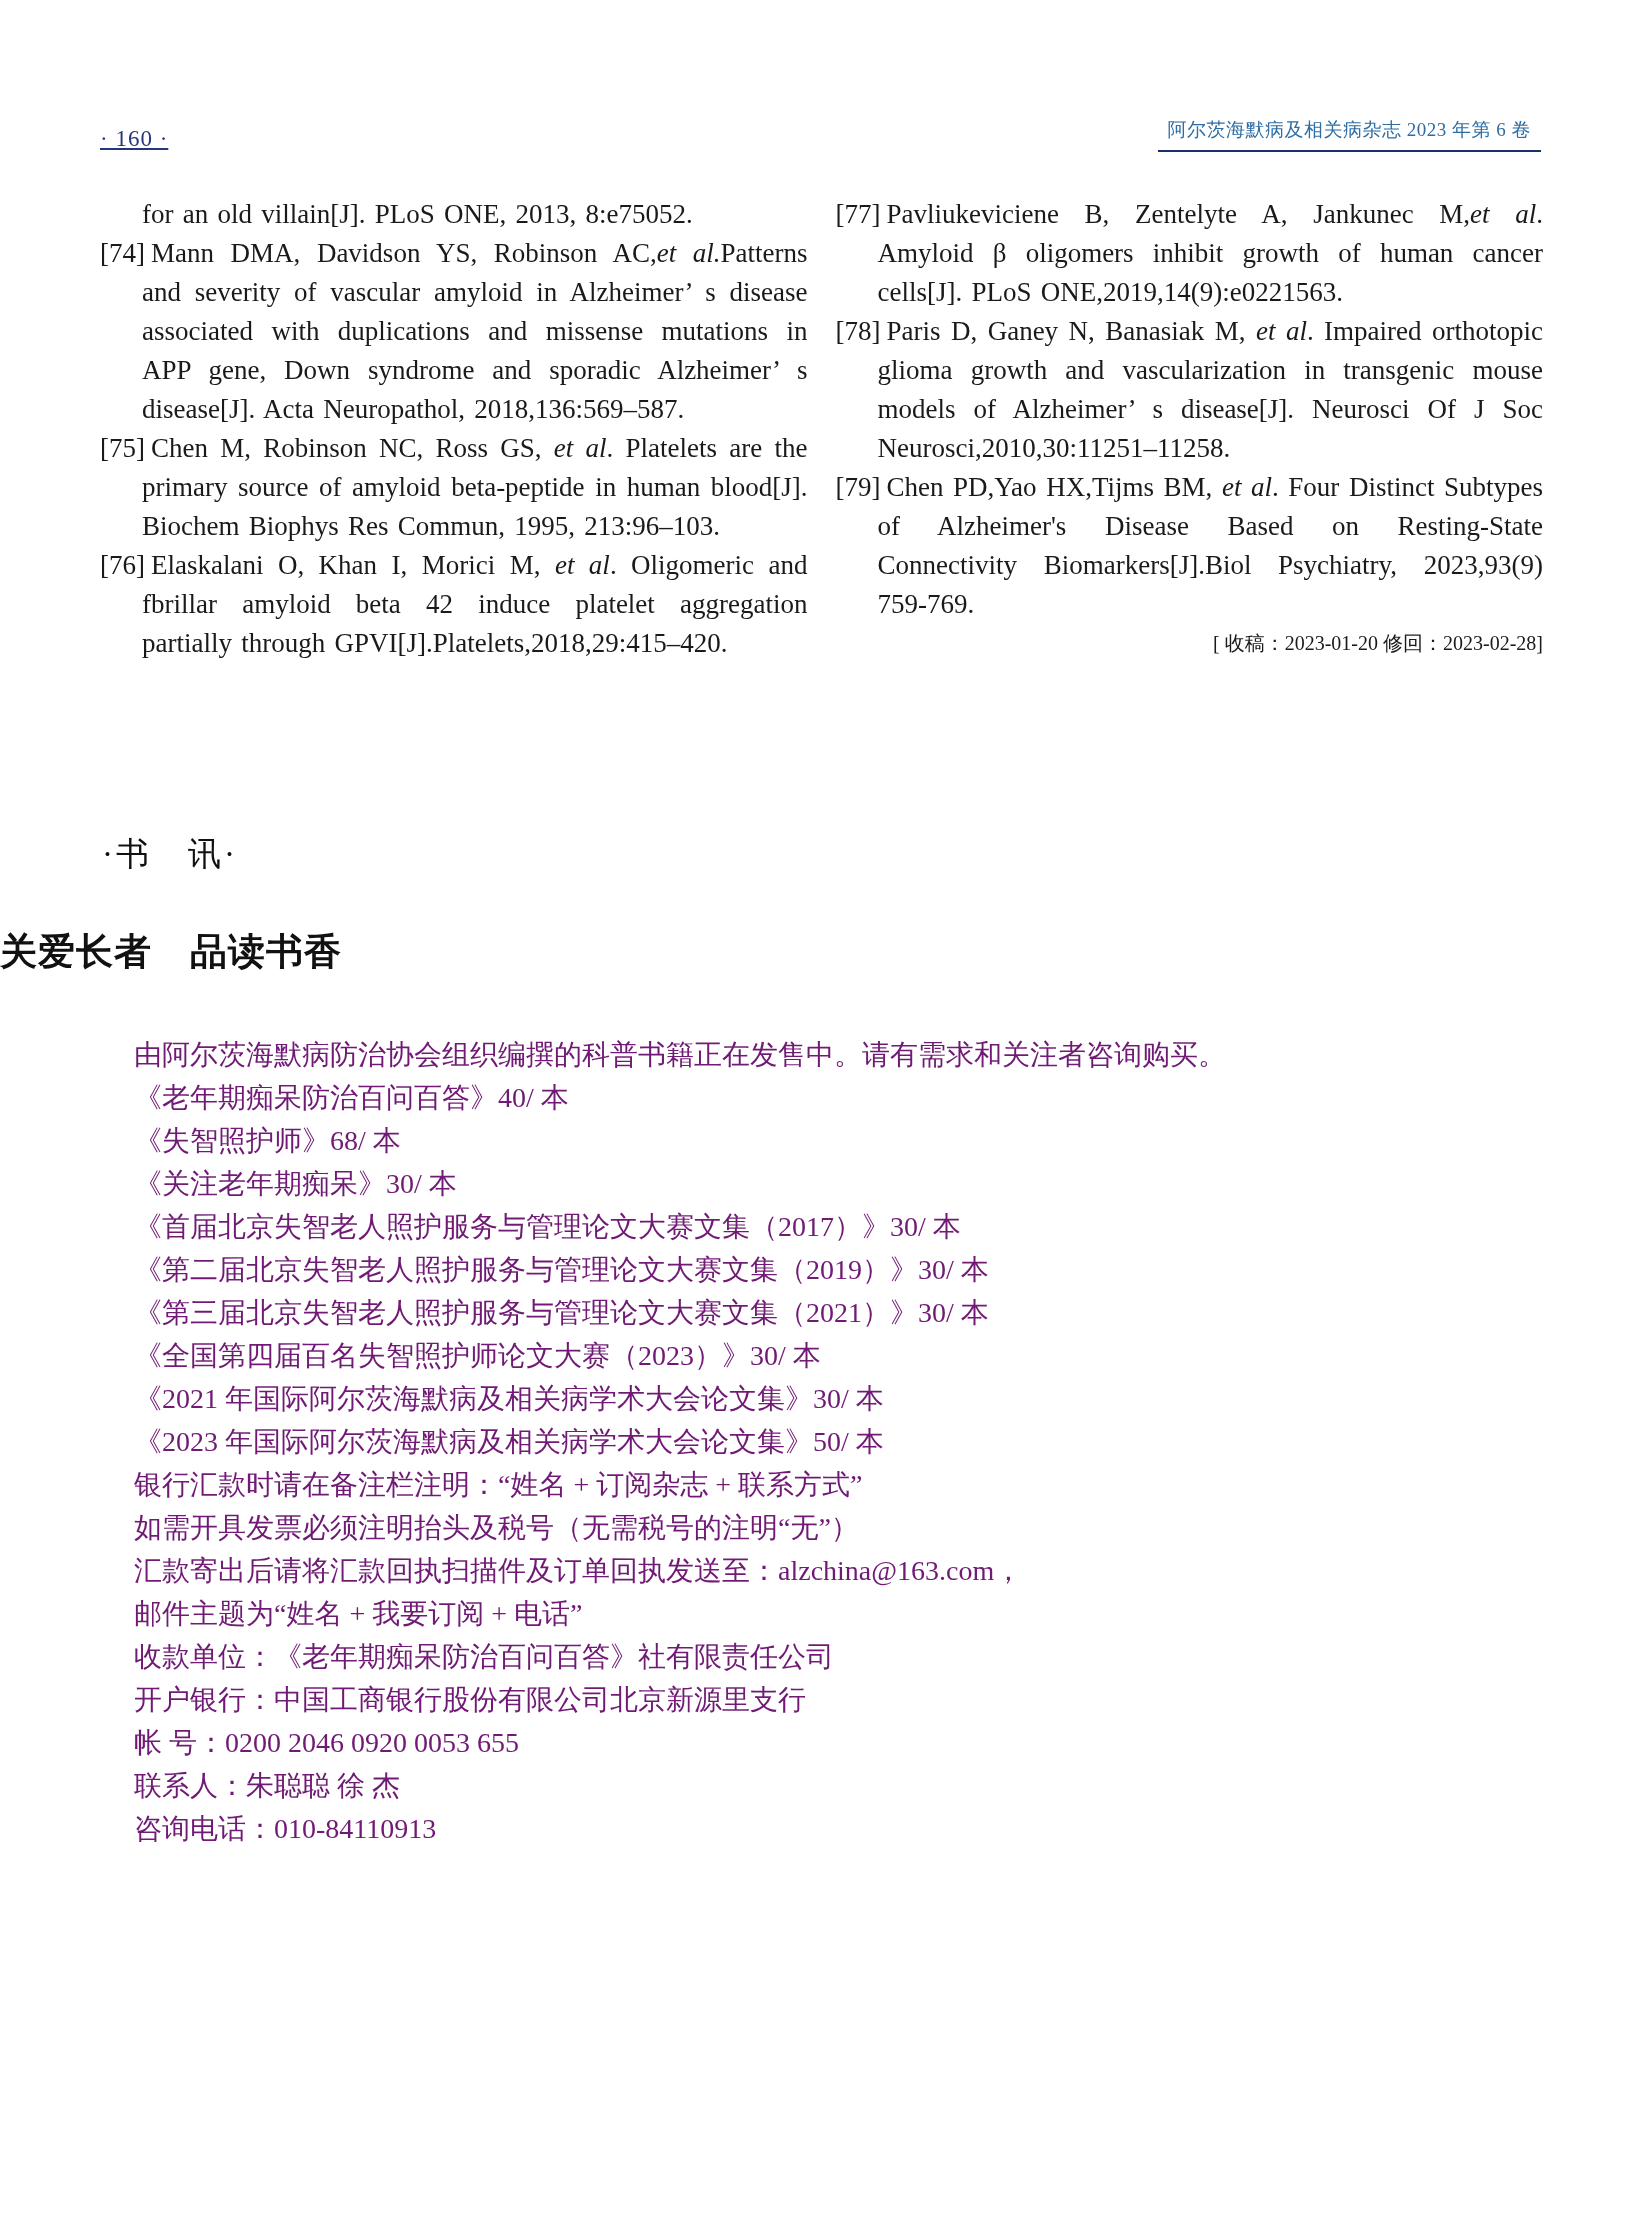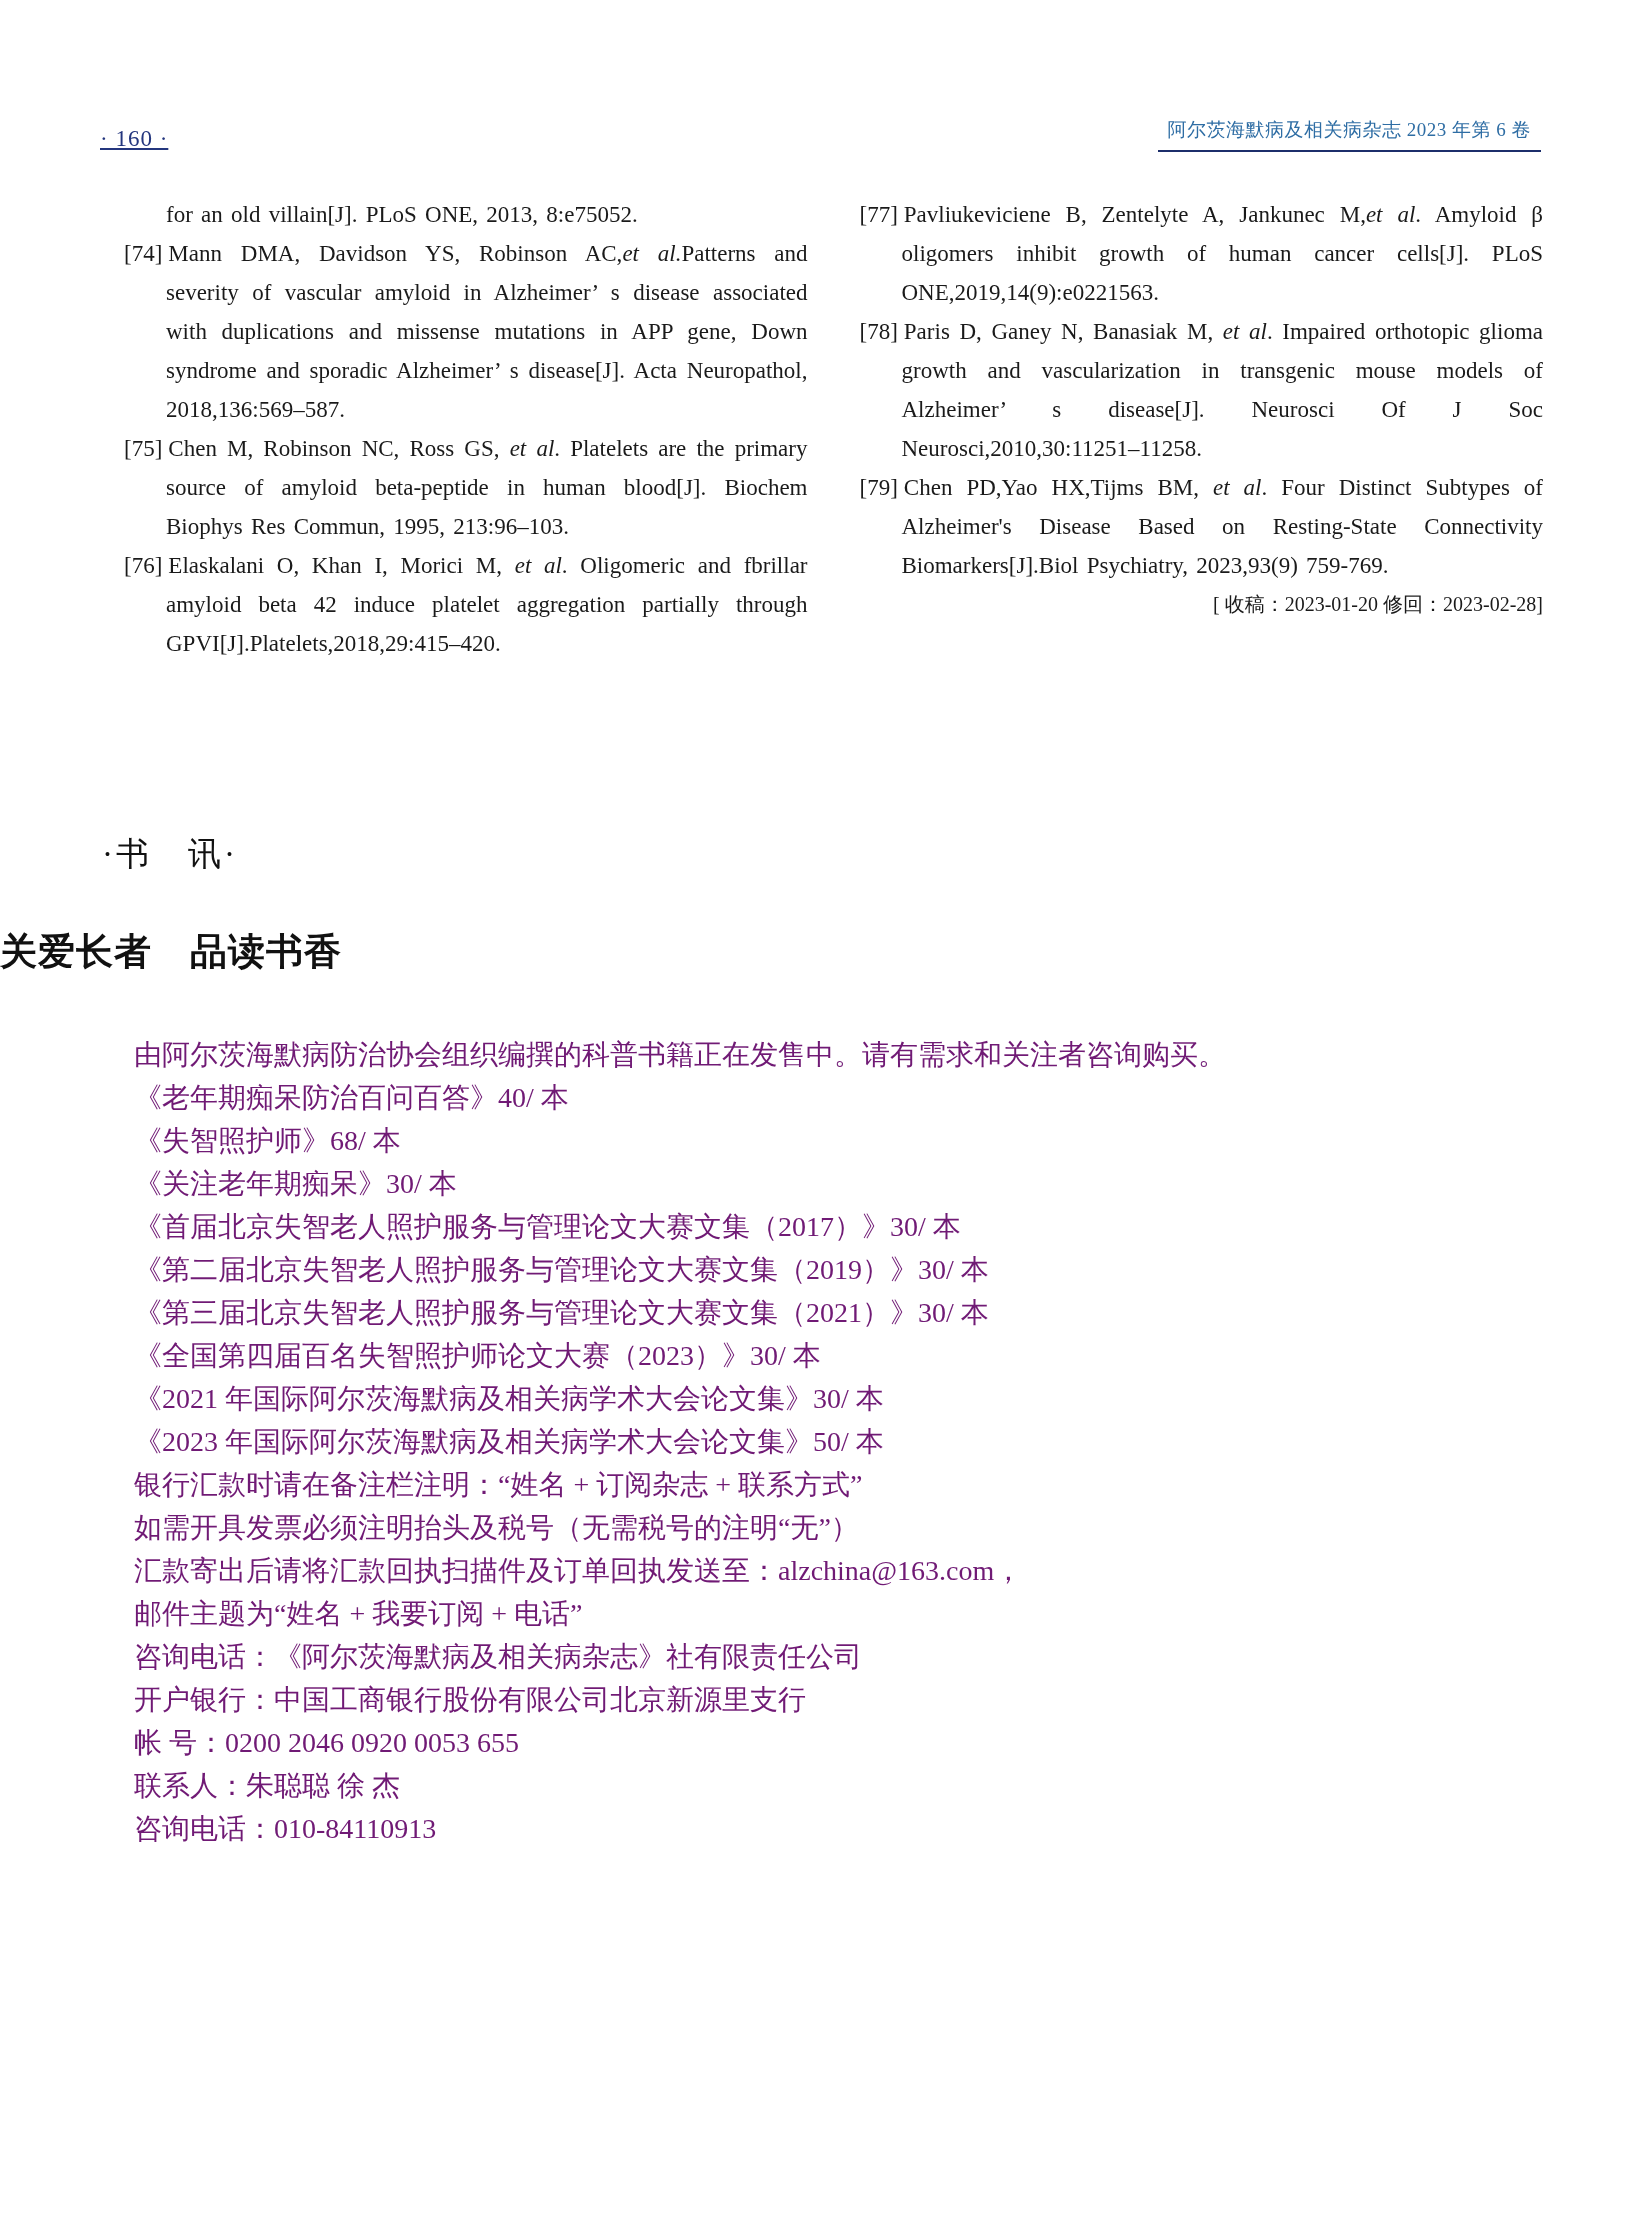--- a/index.html
+++ b/index.html
@@ -32,24 +32,24 @@
     border-bottom:2.5px solid var(--rule-navy);
     letter-spacing:0.5px;
   }
   
   .refs{
     position:absolute;top:195px;left:100px;right:103px;
     display:flex;gap:28px;
   }
   .refs .col{flex:1;min-width:0;}
   .ref{
-    font-size:23px;line-height:39px;
+    font-size:27px;line-height:39px;
     text-align:justify;
     word-spacing:2.5px;
-    padding-left:42px;text-indent:-42px;margin-left:24px;
+    padding-left:42px;text-indent:-42px;
   }
   .ref.cont{text-indent:0;}
   .ref .ref-num{padding-right:6px;}
   .ref i{font-style:italic;}
   .dates-note{
     font-size:20px;line-height:39px;
     text-align:right;
   }
   
   .book-news{position:absolute;top:832px;left:0;right:0;}
@@ -110,21 +110,21 @@
         <div class="book-line">《首届北京失智老人照护服务与管理论文大赛文集（2017）》30/ 本</div>
         <div class="book-line">《第二届北京失智老人照护服务与管理论文大赛文集（2019）》30/ 本</div>
         <div class="book-line">《第三届北京失智老人照护服务与管理论文大赛文集（2021）》30/ 本</div>
         <div class="book-line">《全国第四届百名失智照护师论文大赛（2023）》30/ 本</div>
         <div class="book-line">《2021 年国际阿尔茨海默病及相关病学术大会论文集》30/ 本</div>
         <div class="book-line">《2023 年国际阿尔茨海默病及相关病学术大会论文集》50/ 本</div>
         <div class="book-line">银行汇款时请在备注栏注明：“姓名 + 订阅杂志 + 联系方式”</div>
         <div class="book-line">如需开具发票必须注明抬头及税号（无需税号的注明“无”）</div>
         <div class="book-line">汇款寄出后请将汇款回执扫描件及订单回执发送至：alzchina@163.com，</div>
         <div class="book-line">邮件主题为“姓名 + 我要订阅 + 电话”</div>
-        <div class="book-line">咨询电话：《阿尔茨海默病及相关病杂志》社有限责任公司</div>
+        <div class="book-line">收款单位：《老年期痴呆防治百问百答》社有限责任公司</div>
         <div class="book-line">开户银行：中国工商银行股份有限公司北京新源里支行</div>
         <div class="book-line">帐 号：0200 2046 0920 0053 655</div>
         <div class="book-line">联系人：朱聪聪 徐 杰</div>
         <div class="book-line">咨询电话：010-84110913</div>
       </div>
   </section>
 
 </div>
 
 

